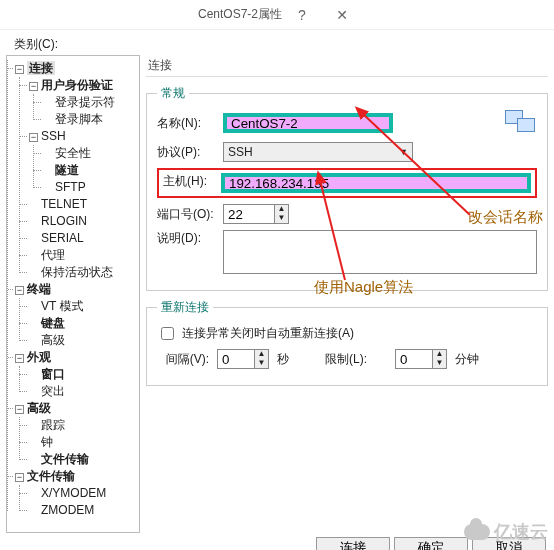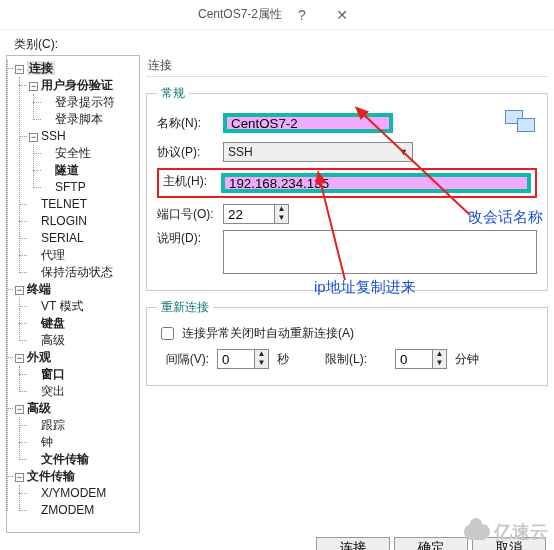--- a/index.html
+++ b/index.html
@@ -75,21 +75,21 @@
   .spinwrap input { border:0; width:50px; padding:0 4px;}
   .spinwrap.small input { width:36px;}
   .spinbtns { display:flex; flex-direction:column; width:14px;}
   .spinbtns span { flex:1; border-left:1px solid #888; font-size:8px; text-align:center; line-height:8px; background:#eee;}
   textarea { flex:1; border:1px solid #888; height:44px; resize:none;}
   .host-highlight { border:2px solid #e62020; padding: 3px 4px; display:flex; align-items:flex-start; margin-bottom:6px;}
   .chk { margin-right:4px;}
   .btnbar { display:flex; justify-content:flex-end; gap:4px; padding:4px 8px; }
   .btn { min-width:74px; height:22px; border:1px solid #999; background:#efefef;}
   
-  .anno-red { position:absolute; color:#1d4ed8; font-size:15px; font-weight:400; pointer-events:none;}
+  .anno-red { position:absolute; color:#a16207; font-size:15px; font-weight:400; pointer-events:none;}
   svg.arrow { position:absolute; pointer-events:none;}
   
   .wm { position:absolute; right:6px; bottom:6px; color:#c9c9c9; font-size:18px; font-weight:600; display:flex; align-items:center; gap:4px; pointer-events:none;}
   .wm .cloud { width:26px; height:16px; border-radius:10px; background:#c9c9c9; position:relative;}
   .wm .cloud::before{content:"";position:absolute;top:-6px;left:6px;width:12px;height:12px;border-radius:50%;background:#c9c9c9;}
   .monitor-icon { width:32px; height:26px; position:relative;}
   .monitor-icon .m1{position:absolute;width:18px;height:14px;border:1px solid #5a8dc8;background:#cfe4ff;left:0;top:0;}
   .monitor-icon .m2{position:absolute;width:18px;height:14px;border:1px solid #5a8dc8;background:#cfe4ff;left:12px;top:8px;}
 </style>
 </head>
@@ -249,18 +249,18 @@
 <div class="anno-red" style="left:468px; top:208px;">改会话名称</div>
 
 <svg class="arrow" style="left:300px;top:170px;" width="120" height="120">
   <defs>
       <marker id="ah2" markerWidth="8" markerHeight="8" refX="2" refY="3" orient="auto">
         <path d="M0,0 L0,6 L7,3 z" fill="#e62020"></path>
       </marker>
     </defs>
   <line x1="45" y1="110" x2="20" y2="10" stroke="#e62020" stroke-width="2" marker-end="url(#ah2)"></line>
 </svg>
-<div class="anno-red" style="left:314px; top:278px;">ip地址复制进来</div>
+<div class="anno-red" style="left:314px; top:278px;">使用Nagle算法</div>
 
 <div class="wm">
   <div class="cloud"></div>
   <span>亿速云</span>
 </div>
 
 </body></html>

